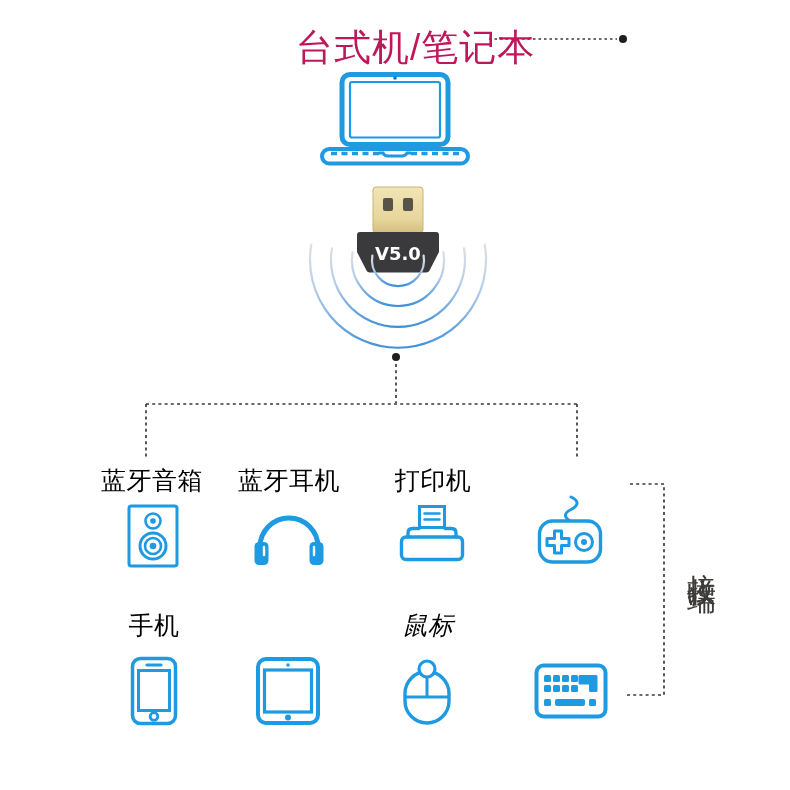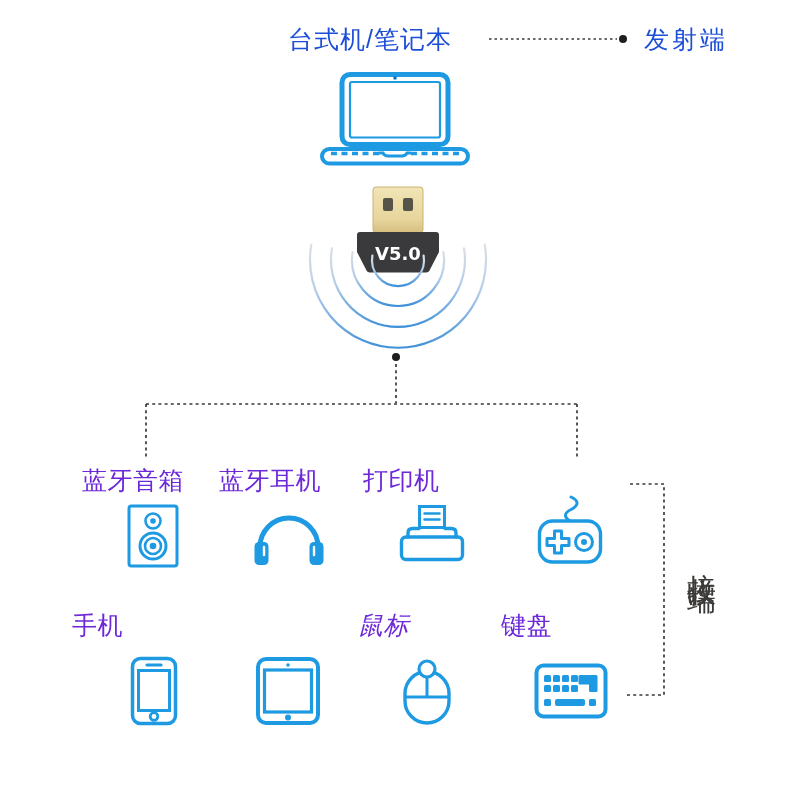--- a/index.html
+++ b/index.html
@@ -1,49 +1,48 @@
 <!DOCTYPE html>
 <html><head>
 <meta charset="utf-8">
 <style>
   html,body{margin:0;padding:0;background:#fff;}
   .canvas{
     position:relative;width:790px;height:790px;background:#ffffff;overflow:hidden;
     font-family:"Liberation Sans","DejaVu Sans",sans-serif;color:#3c3b39;
   }
   .abs{position:absolute;}
-  .title{font-size:25px;font-weight:500;letter-spacing:1px;color:#1d4ed8;white-space:nowrap;}
+  .title{font-size:37px;font-weight:500;letter-spacing:1px;color:#be185d;white-space:nowrap;margin-left:8px;}
   .side-label{
     font-size:29px;font-weight:500;color:#3b3a38;
     writing-mode:vertical-lr;text-orientation:upright;letter-spacing:6px;line-height:32px;
   }
   .dev-label{
-    position:absolute;width:140px;text-align:left;font-size:25px;font-weight:500;
-    color:#6d28d9;letter-spacing:0.5px;white-space:nowrap;
+    position:absolute;width:140px;text-align:center;font-size:25px;font-weight:500;
+    color:#000000;letter-spacing:0.5px;white-space:nowrap;
   }
   svg{display:block;}
   .overlay{position:absolute;left:0;top:0;pointer-events:none;}
 </style>
 </head>
 <body>
 
 <div class="canvas">
 
   <svg class="overlay" width="790" height="790" viewBox="0 0 790 790">
     <g stroke="#3a3a3a" stroke-width="1.7" fill="none">
       <path d="M489,39 H617" stroke-dasharray="2.5,3"></path>
       <path d="M396,364 V403 M146,404 H577 M146,404 V458 M577,404 V458" stroke-dasharray="3,3.2"></path>
       <path d="M630,484 H664 V695 H627" stroke-dasharray="3,3.2"></path>
     </g>
     <circle cx="623" cy="39" r="4" fill="#1f1f1f"></circle>
     <circle cx="396" cy="357" r="4" fill="#1f1f1f"></circle>
   </svg>
 
   <div class="abs title" style="left:288px;top:23px;">台式机/笔记本</div>
-  <div class="abs title" style="left:644px;top:23px;letter-spacing:3px;">发射端</div>
 
   <svg class="abs" style="left:320px;top:72px;" width="150" height="95" viewBox="0 0 150 95">
     <g stroke="#1d9ae2" fill="none">
       <rect x="22" y="2.5" width="106" height="70" rx="8" stroke-width="5"></rect>
       <rect x="30" y="10" width="90" height="55.5" rx="2" stroke-width="2.2"></rect>
       <rect x="2" y="77" width="146" height="14.5" rx="7.3" stroke-width="4"></rect>
       <path d="M11,81.5 H59" stroke-width="3.6" stroke-dasharray="6,4.5"></path>
       <path d="M91,81.5 H139" stroke-width="3.6" stroke-dasharray="6,4.5"></path>
       <path d="M59,81 h4 q1.5,3 5,3 h14 q3.5,0 5,-3 h4" stroke-width="3"></path>
     </g>
@@ -119,23 +118,22 @@
       <path d="M34,2 c9,4 7,9 0,12.5 c-6.5,3 -7.5,7.5 -1.5,11" stroke-width="3"></path>
       <rect x="2.5" y="26" width="61" height="41" rx="13" stroke-width="3.4"></rect>
       <path d="M17.5,36 h7 v7.5 h7.5 v7 h-7.5 v7.5 h-7 v-7.5 h-7.5 v-7 h7.5 z" stroke-width="3"></path>
       <circle cx="47" cy="47" r="8.5" stroke-width="3"></circle>
     </g>
     <circle cx="47" cy="47" r="3" fill="#1d9ae2"></circle>
   </svg>
 
   <div class="abs side-label" style="left:686px;top:550px;">接收端</div>
 
-  <div class="dev-label" style="left:72px;top:609px;">手机</div>
+  <div class="dev-label" style="left:84px;top:609px;">手机</div>
   <div class="dev-label" style="left:358px;top:609px;font-style:italic;">鼠标</div>
-  <div class="dev-label" style="left:501px;top:609px;">键盘</div>
 
   <svg class="abs" style="left:130px;top:656px;" width="48" height="70" viewBox="0 0 48 70">
     <g stroke="#1d9ae2" fill="none" stroke-linecap="round">
       <rect x="2.5" y="2.5" width="43" height="65" rx="8" stroke-width="3.5"></rect>
       <path d="M17,9 H31" stroke-width="3.2"></path>
       <rect x="8.5" y="14.5" width="31" height="40" stroke-width="3"></rect>
       <circle cx="24" cy="60.5" r="3.8" stroke-width="2.8"></circle>
     </g>
   </svg>
 

